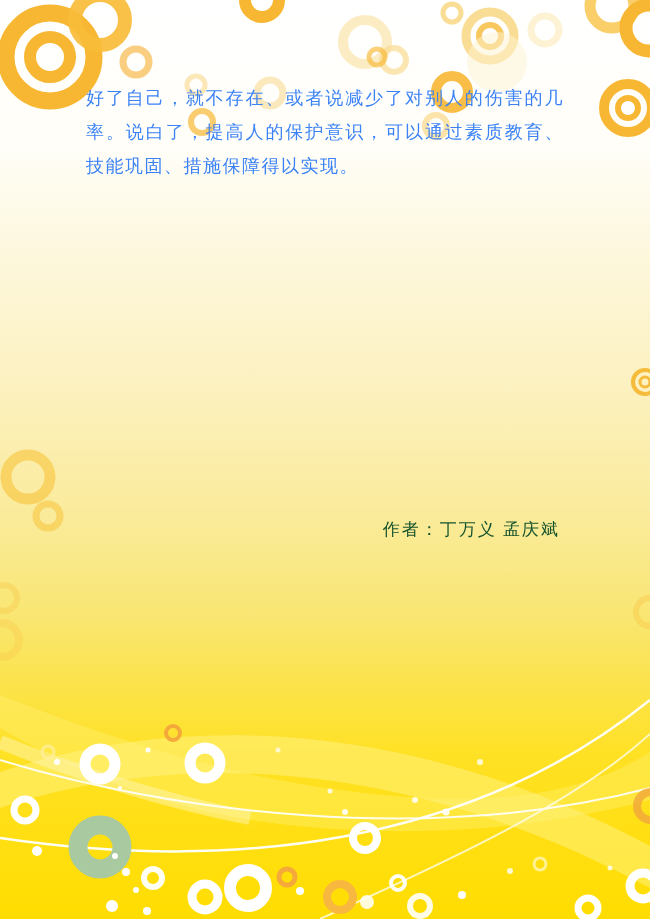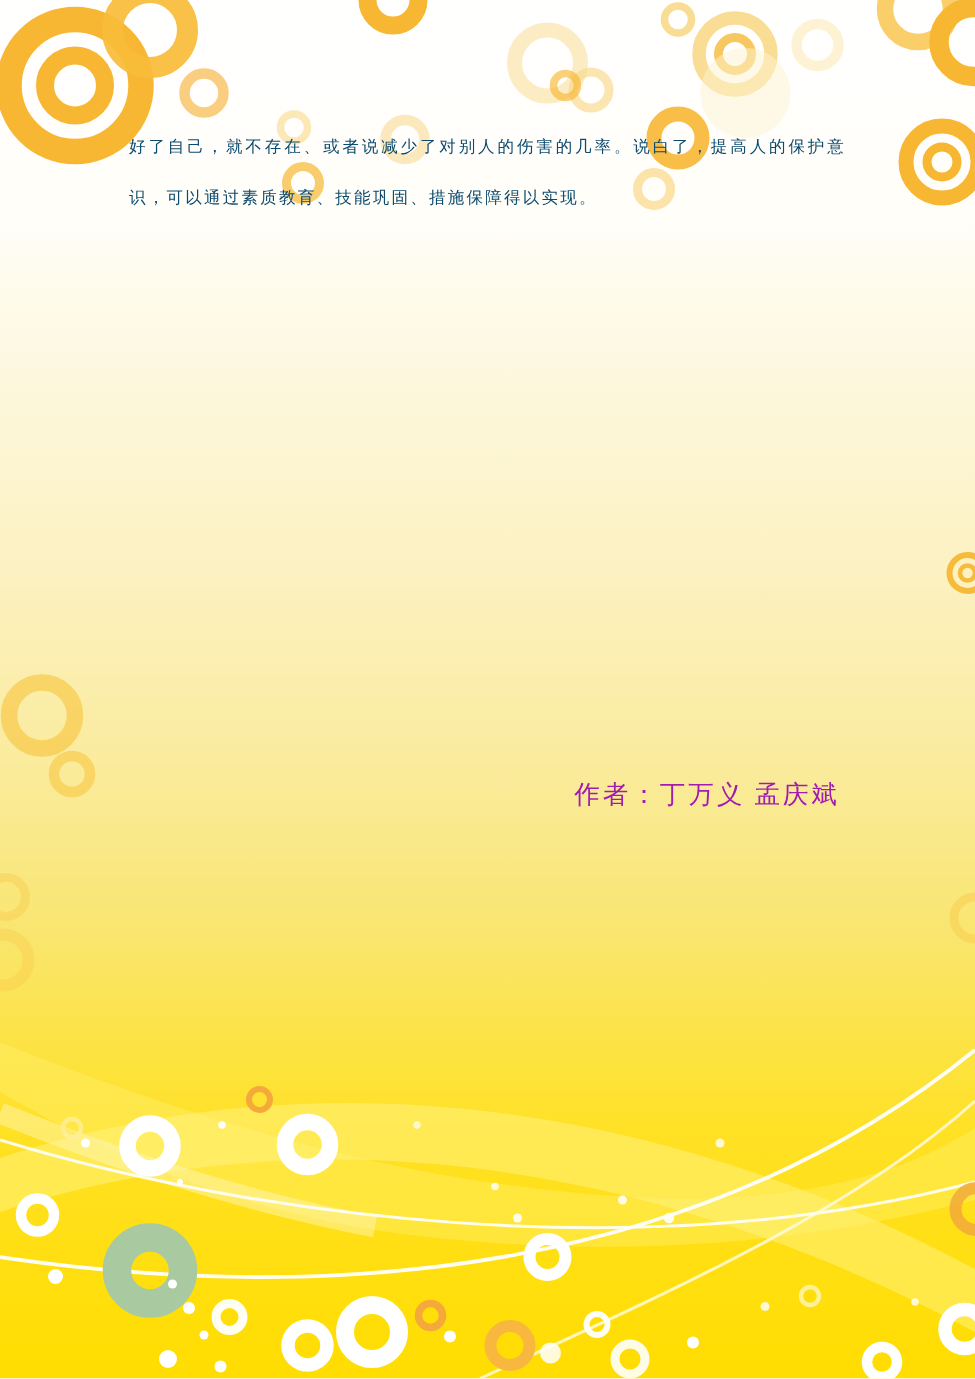--- a/index.html
+++ b/index.html
@@ -10,35 +10,35 @@
     font-family: "Liberation Serif", serif;
   }
   .page { position: absolute; inset: 0; width: 650px; height: 919px; }
   svg.bg { position: absolute; top: 0; left: 0; z-index: 0; }
   .content {
     position: absolute; left: 86px; top: 81px; width: 478px;
     z-index: 2;
   }
   .para {
     margin: 0;
-    font-size: 11px;
+    font-size: 18px;
     line-height: 34px;
     letter-spacing: 1.5px;
-    color: #0c4a6e;
+    color: #3b82f6;
     text-align: justify;
   }
   .para-indent { text-indent: 2em; }
   .author {
     position: absolute;
     top: 437px; 
     right: 4px;
     margin: 0;
     font-size: 17px;
     letter-spacing: 2px;
-    color: #a21caf;
+    color: #14532d;
     white-space: nowrap;
   }
 </style>
 </head>
 <body>
 
 <div class="page">
 
   <svg class="bg" width="650" height="919" viewBox="0 0 650 919">
     <defs>

